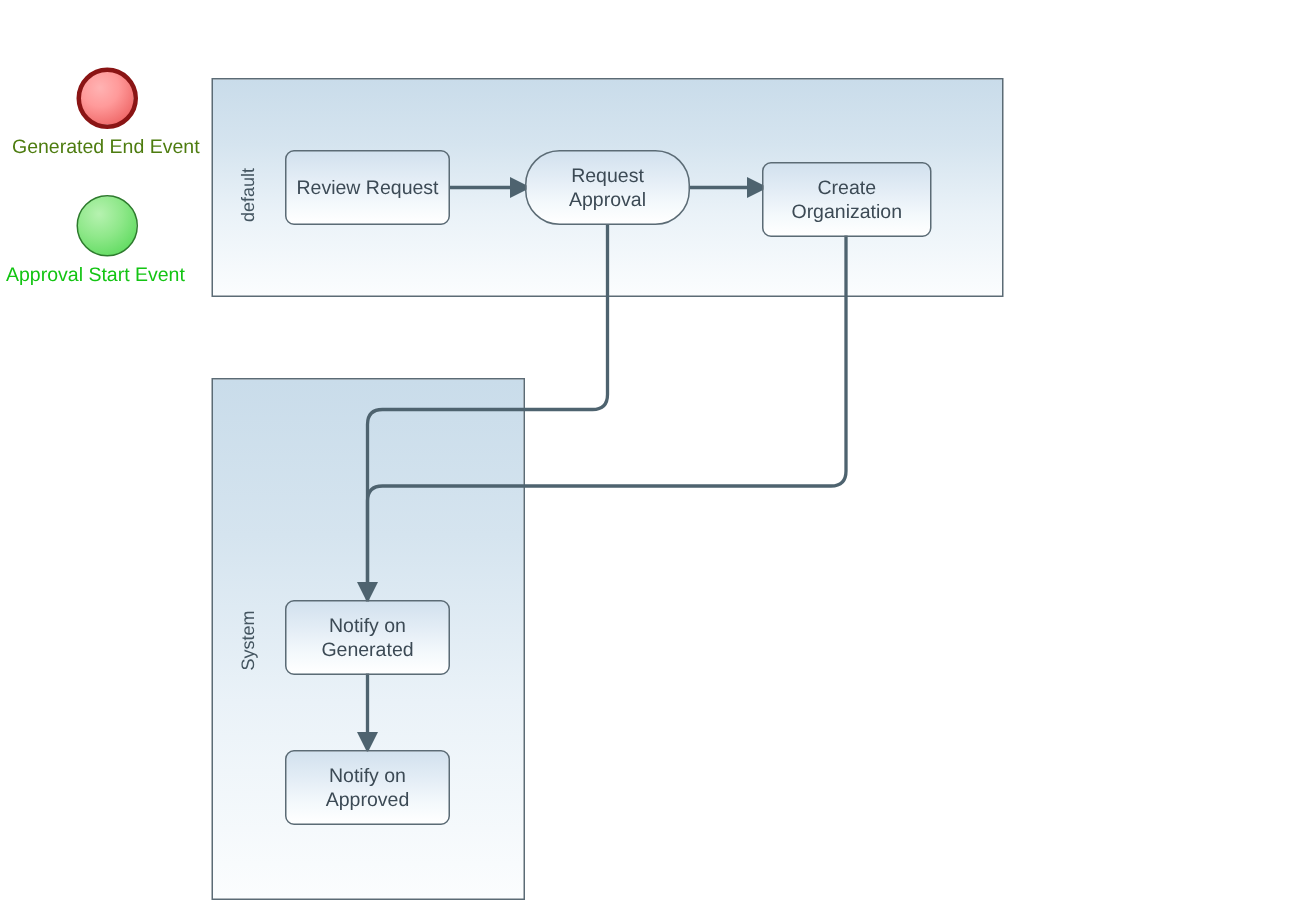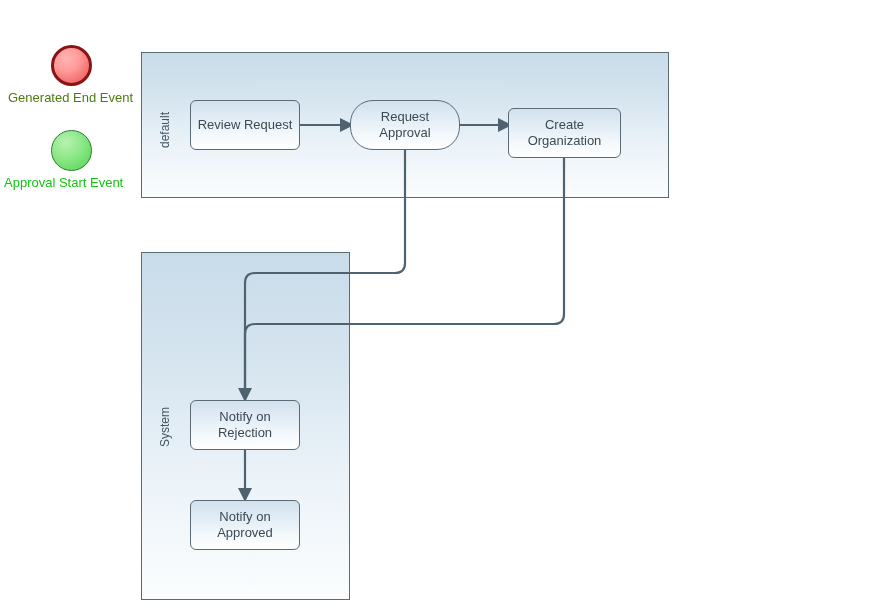--- a/index.html
+++ b/index.html
@@ -187,21 +187,21 @@
   <div class="task" id="task-create">
     <span>
       <span>Create</span><br>
       <span>Organization</span>
     </span>
   </div>
 
   <div class="task" id="task-rejection">
     <span>
       <span>Notify on</span><br>
-      <span>Rejection</span>
+      <span>Generated</span>
     </span>
   </div>
 
   <div class="task" id="task-approval">
     <span>
       <span>Notify on</span><br>
       <span>Approved</span>
     </span>
   </div>
 

